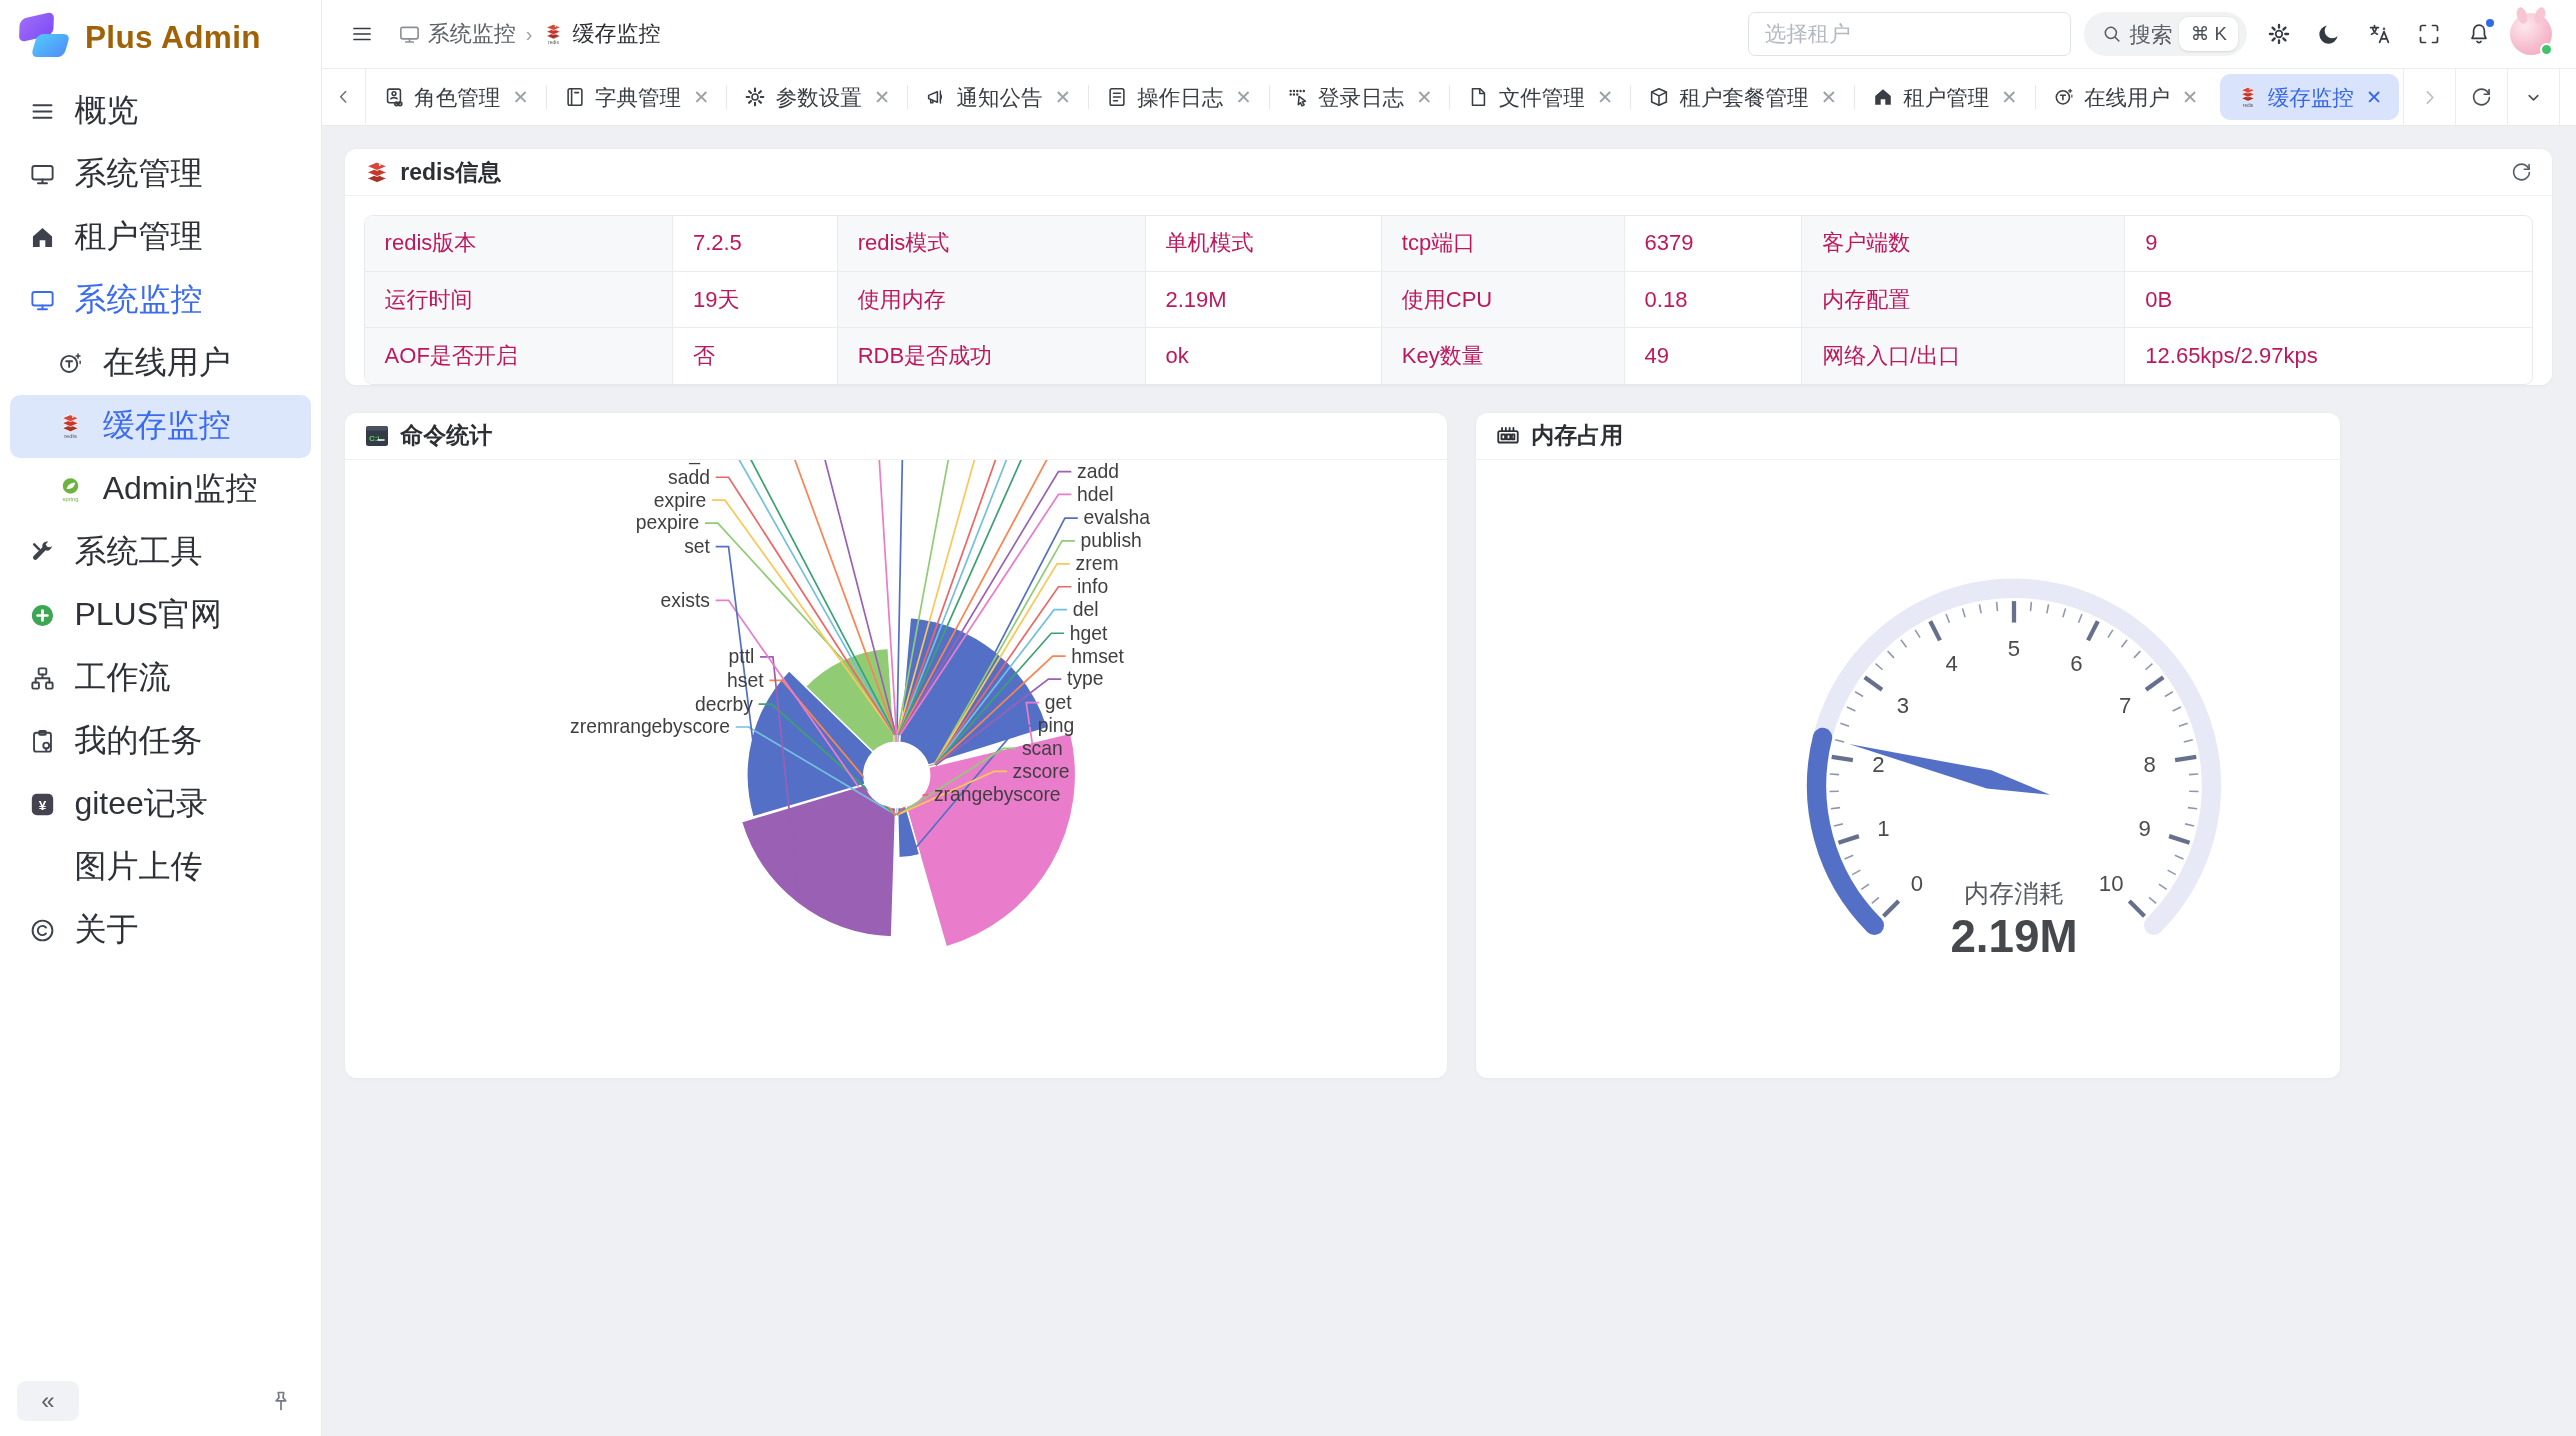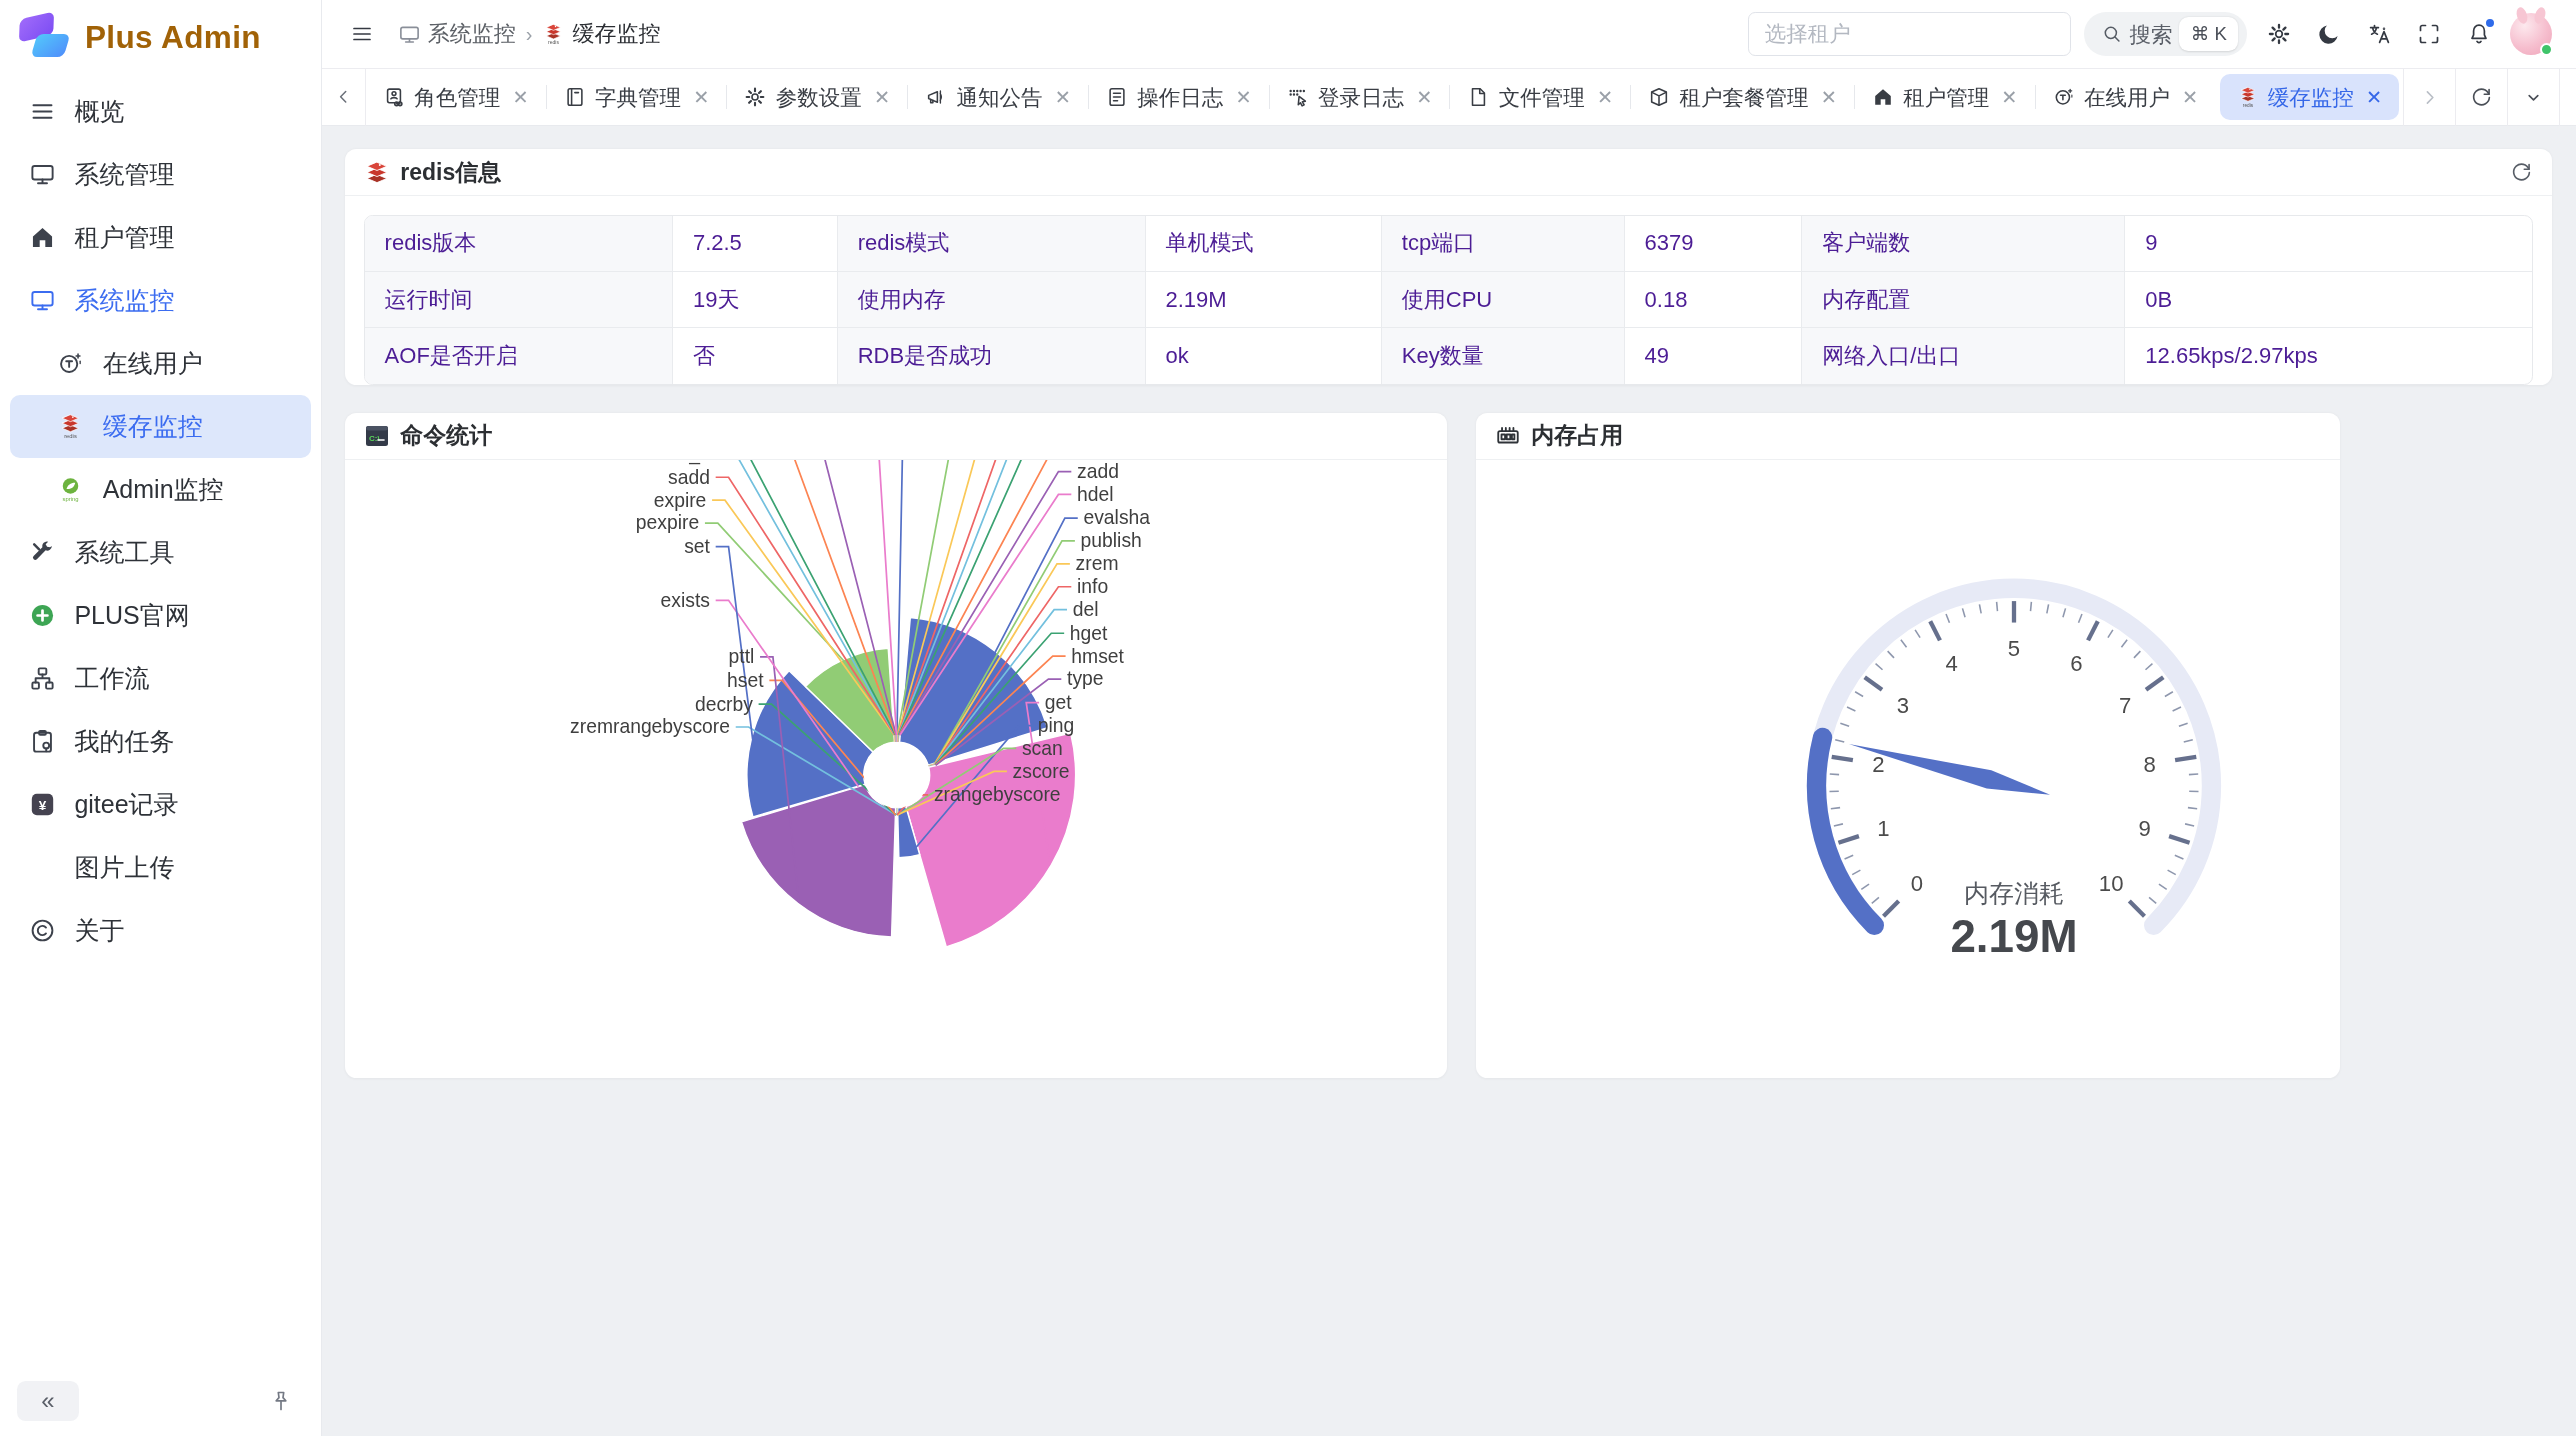--- a/index.html
+++ b/index.html
@@ -17,21 +17,21 @@
   .logo .s1 { position:absolute; left:1.4px; top:1.4px; width:33px; height:24px; border-radius:6.4px;
               background:linear-gradient(135deg,#a06bfa,#7c4df3); transform:skewX(-16deg) rotate(-14deg); }
   .logo .s2 { position:absolute; left:15.7px; top:20px; width:33px; height:23px; border-radius:6.4px;
               background:linear-gradient(135deg,#53c8fb,#4f8efb); transform:skewX(-16deg); }
   .logo-text { font-size:31.5px; font-weight:bold; color:#a16207; letter-spacing:0.4px; }
 
   .menu { padding:5.7px 10px 0 10px; }
   .mi { display:flex; align-items:center; gap:15.7px; height:63px; padding:0 14.3px 0 15.7px; border-radius:10px; cursor:pointer; }
   .mi .ic { width:33px; display:flex; justify-content:center; flex:none; color:#3d424c; }
   .mi .ic svg { width:27px; height:27px; }
-  .mi .lbl { flex:1; font-size:25px; color:#2e3238; white-space:nowrap; overflow:hidden; }
+  .mi .lbl { flex:1; font-size:32px; color:#2e3238; white-space:nowrap; overflow:hidden; }
   .mi .chev { color:#6d727c; }
   .mi.child { padding-left:44px; }
   .mi.parent-active .lbl, .mi.parent-active .chev { color:#3b6cf0; }
   .mi.parent-active .ic { color:#3b6cf0; }
   .mi.active { background:#dde7fb; }
   .mi.active .lbl { color:#3b6cf0; }
   .sb-foot { position:absolute; left:17px; right:17px; bottom:13px; display:flex; justify-content:space-between; align-items:center; }
   .collapse-btn { min-width:62px; height:40px; border-radius:8.6px; background:#f1f2f5; color:#5a5f68; font-size:24px;
                   display:flex; align-items:center; justify-content:center; cursor:pointer; }
   .pin-btn { width:46px; height:46px; border-radius:8.6px; color:#747984; display:flex; align-items:center; justify-content:center; cursor:pointer; }
@@ -84,21 +84,21 @@
   .content { padding:23px 24px 0 23px; }
   .card { background:#fff; border-radius:11.4px; box-shadow:0 0.7px 2.9px rgba(31,35,41,.05); }
   .card-h { height:47px; display:flex; align-items:center; gap:10.7px; padding:0 18.6px; border-bottom:1.4px solid #eef0f2; }
   .card-h .t { font-size:23px; font-weight:bold; color:#2c2f33; }
   .card-h .cicon svg { width:26px; height:26px; }
   .card-h .rfr { margin-left:auto; color:#575d66; cursor:pointer; }
   .card-h .rfr svg { width:23px; height:23px; }
 
   .tbl-wrap { margin:18.6px; border:1.1px solid #e7e9ec; border-radius:8.6px; overflow:hidden; }
   table.redis { width:100%; border-collapse:collapse; }
-  table.redis td { height:56px; font-size:22px; color:#4c1d95; padding:0 20px; border-right:1.1px solid #e9ebee; border-bottom:1.1px solid #e9ebee; }
+  table.redis td { height:56px; font-size:22px; color:#be185d; padding:0 20px; border-right:1.1px solid #e9ebee; border-bottom:1.1px solid #e9ebee; }
   table.redis td.lbl { background:#f7f8fa; }
   table.redis tr td:last-child { border-right:none; }
   table.redis tr:last-child td { border-bottom:none; }
 
   .charts-row { display:flex; gap:29px; margin-top:28px; }
   .chart-card { height:665px; }
   .cmd-card { width:1102px; }
   .mem-card { width:864px; }
   .chart-body { position:relative; }
 </style>

